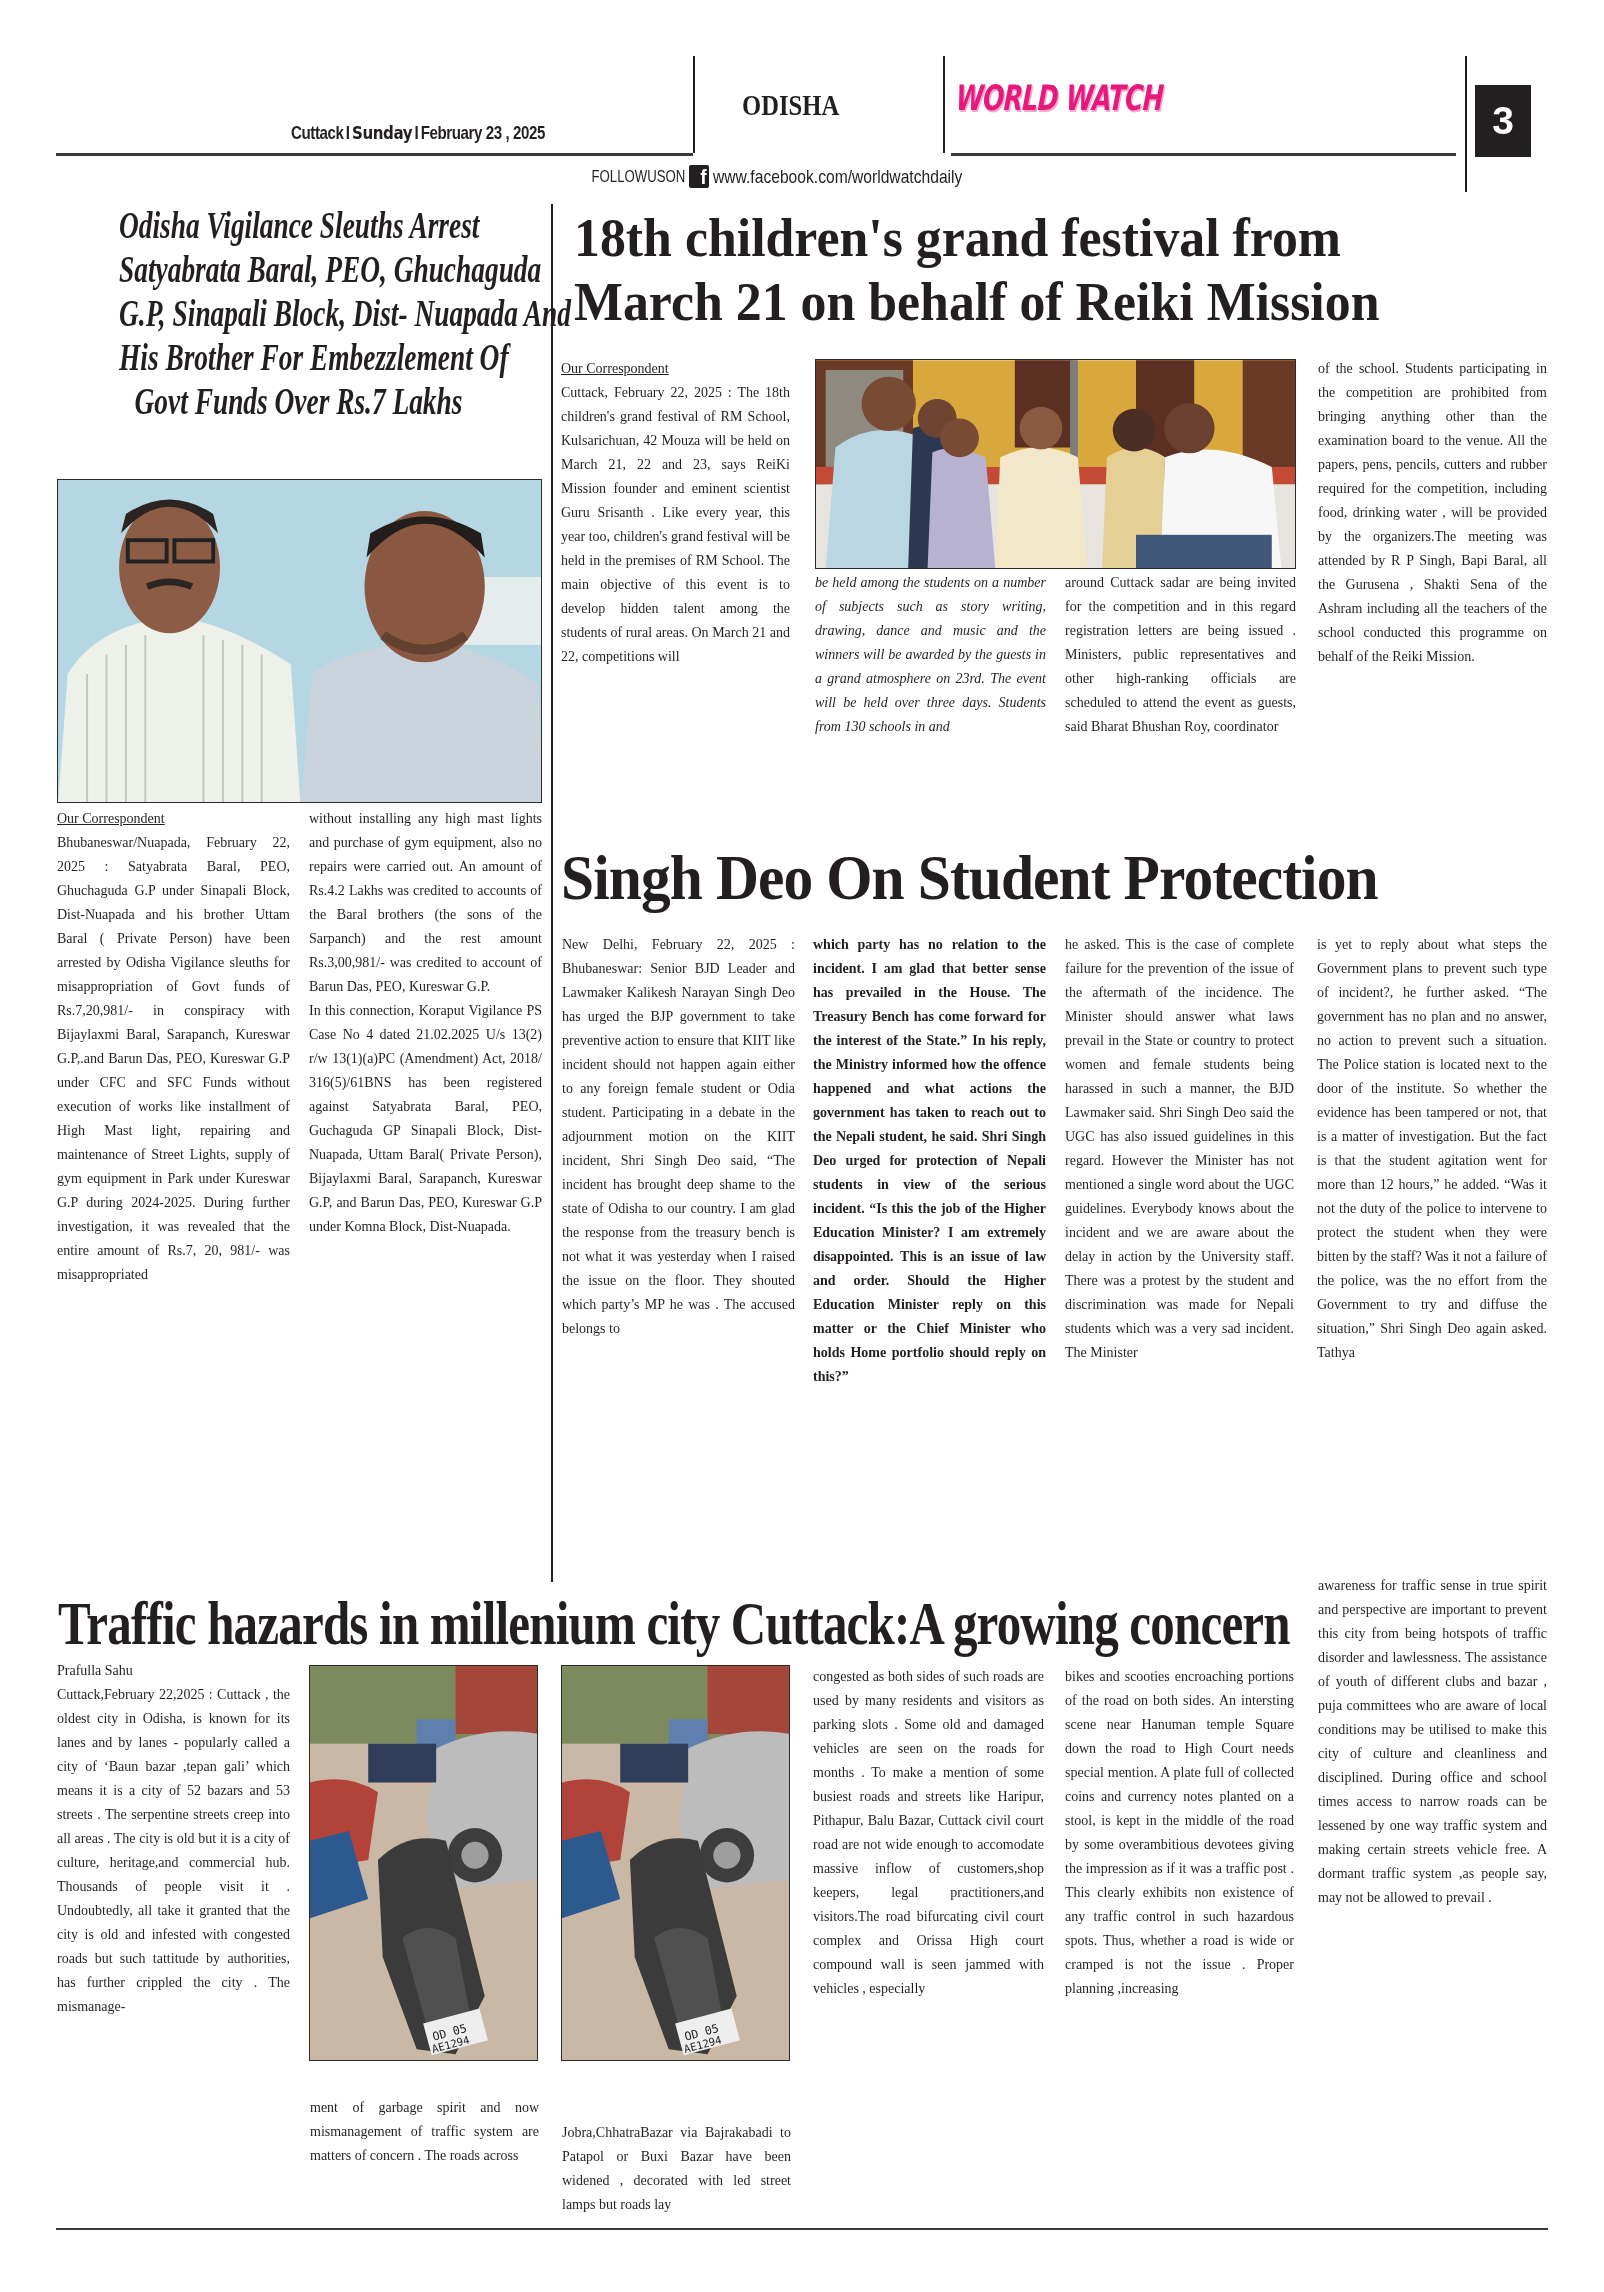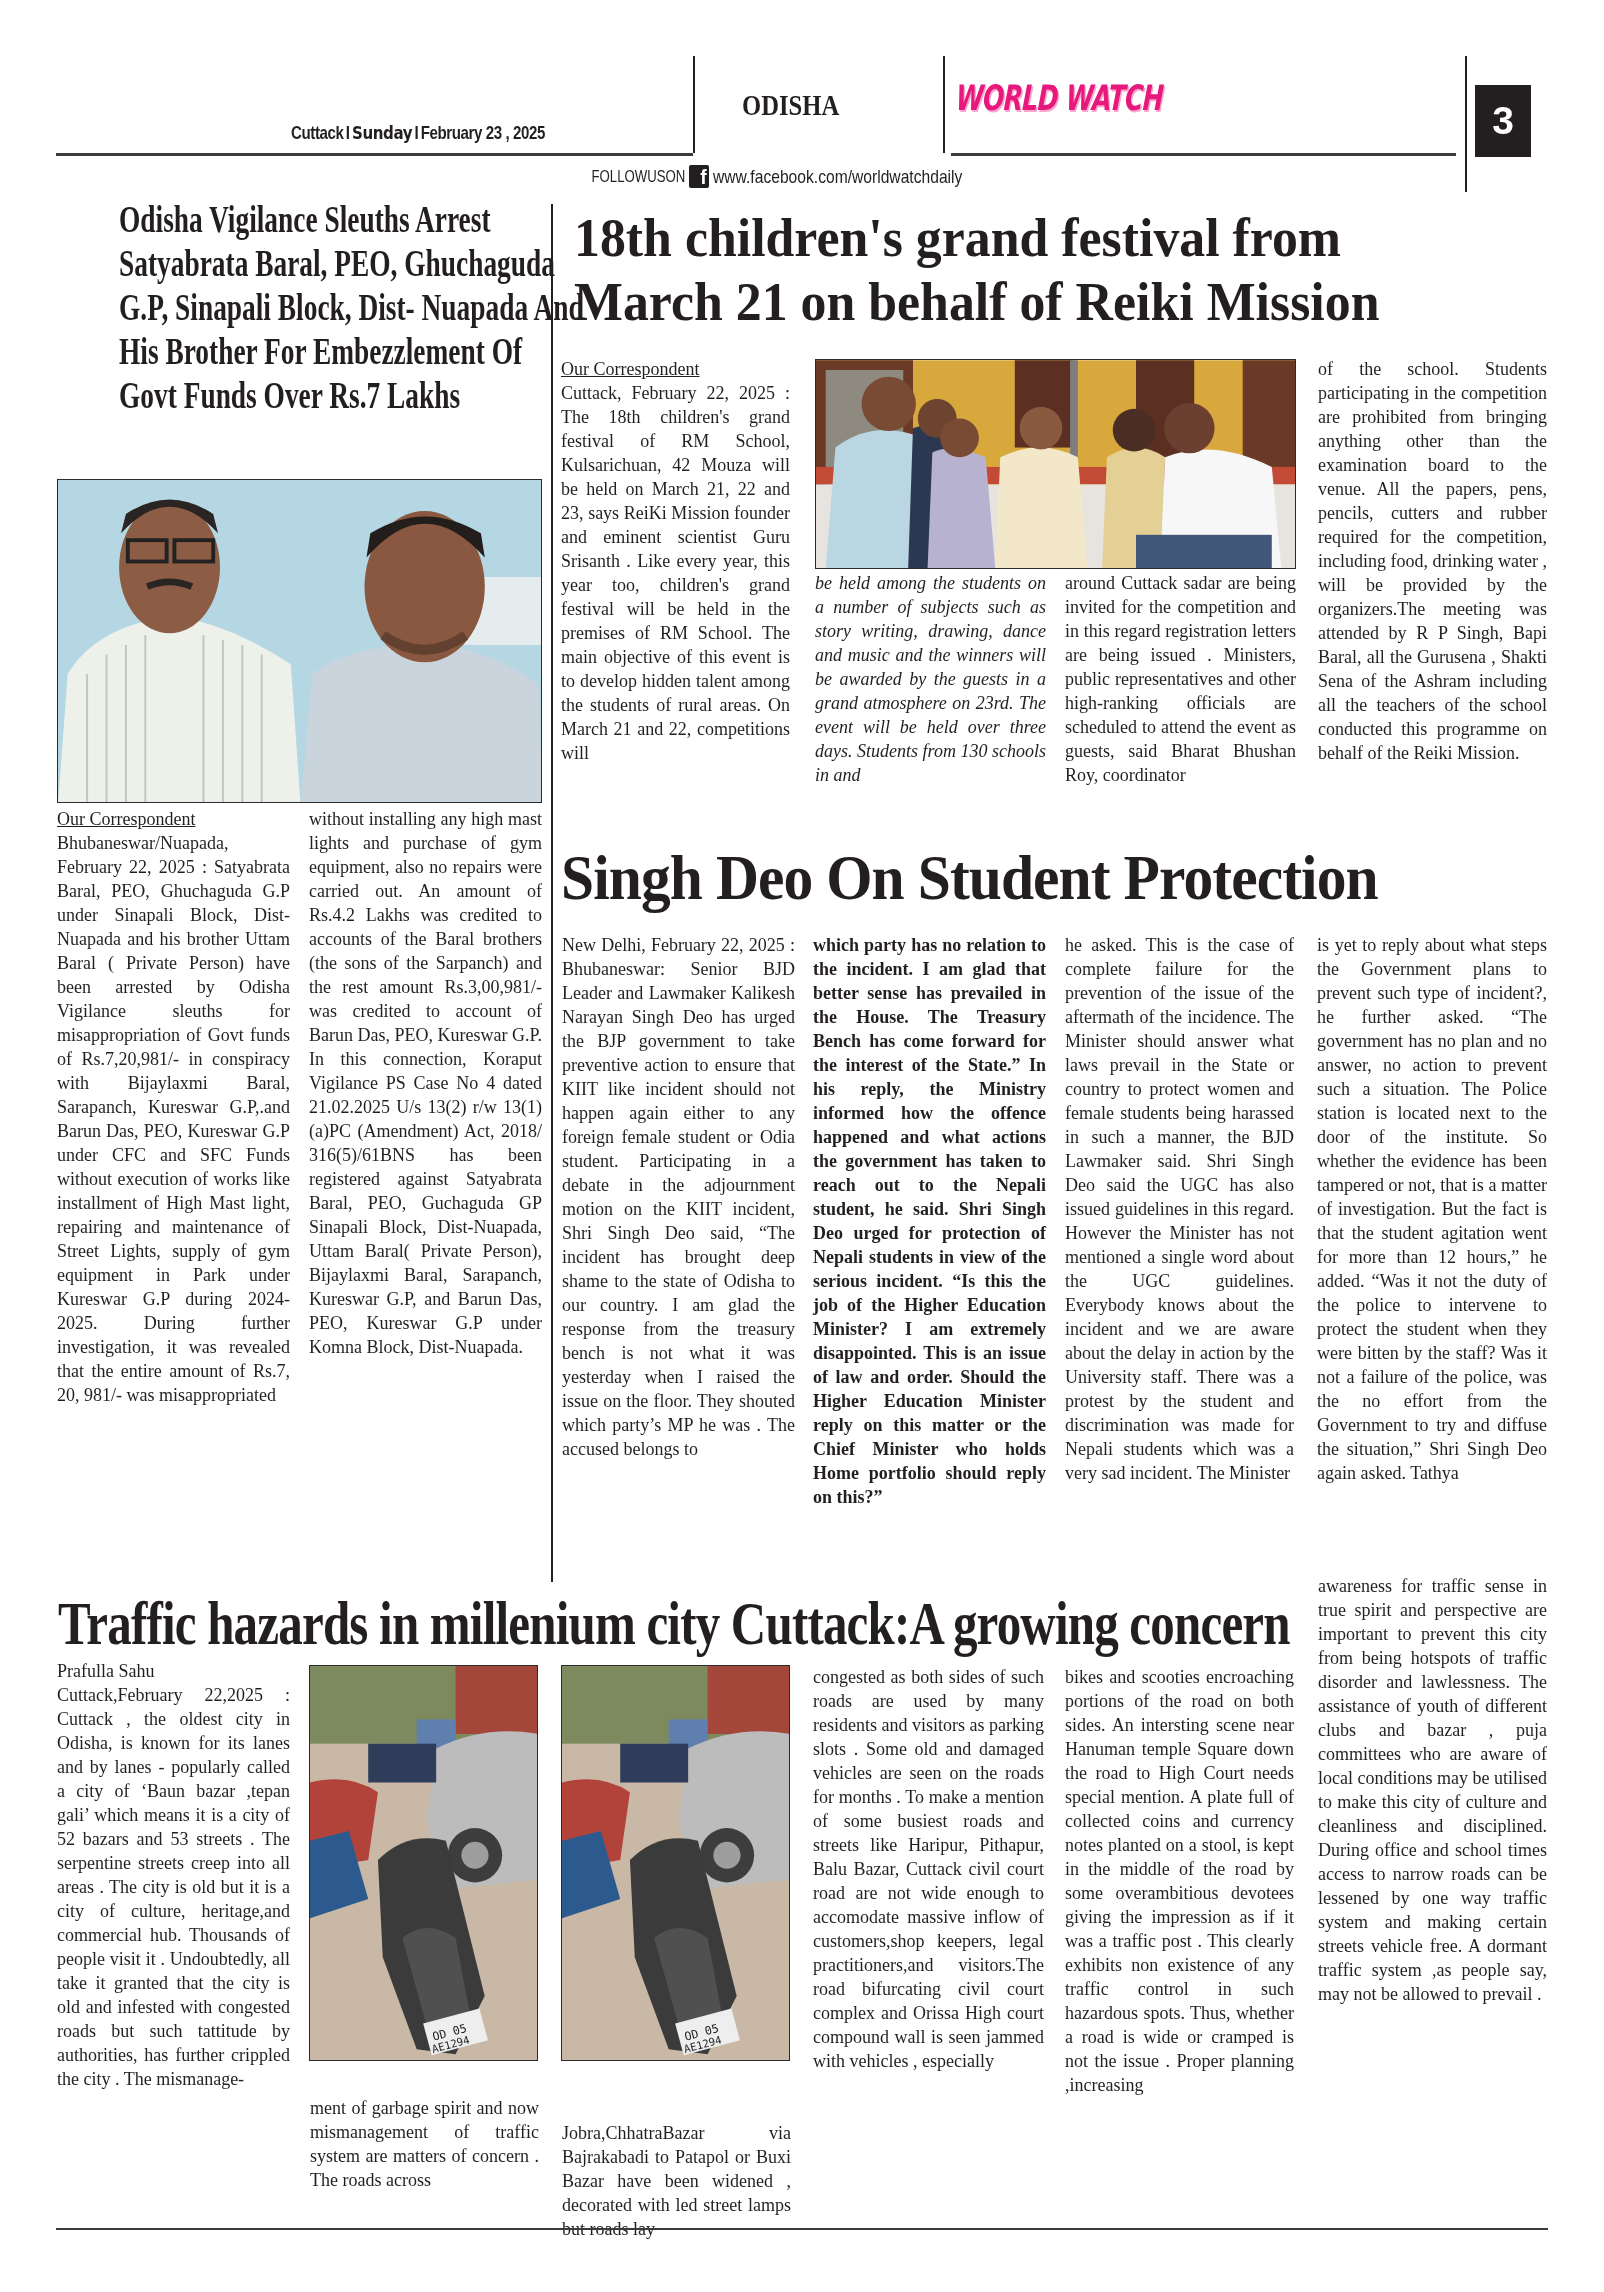--- a/index.html
+++ b/index.html
@@ -41,28 +41,28 @@
   .fb-icon {
     width: 19.4px; height: 23px; background: #231f20; color: #fff; font-weight: bold;
     font-family: "Liberation Sans", sans-serif; font-size: 19.4px; line-height: 25px; text-align: right;
     padding-right: 1.9px; border-radius: 1.9px;
   }
   .follow .url { transform: scaleX(0.85); transform-origin: left; display: inline-block; font-size: 18.4px; }
   
   .hl {
     font-family: "Liberation Serif", serif; font-weight: bold; line-height: 1.05; color: #231f20;
   }
-  .hl1 { left: 56px; top: 198px; width: 485px; font-size: 37px; line-height: 44px; }
+  .hl1 { left: 56px; top: 204px; width: 485px; text-align: center; font-size: 37px; line-height: 44px; font-style: italic; }
   .hl1 div { transform: scaleX(0.74); transform-origin: center; white-space: nowrap; }
   .hl2 { left: 574px; top: 206px; font-size: 54px; line-height: 64px; white-space: nowrap; transform: scaleX(0.96); transform-origin: left; }
   .hl3 { left: 561px; top: 844px; font-size: 64px; white-space: nowrap; transform: scaleX(0.93); transform-origin: left; letter-spacing: -1px;}
   .hl4 { left: 58px; top: 1591px; font-size: 62px; white-space: nowrap; transform: scaleX(0.79); transform-origin: left; letter-spacing: -1px;}
   
   .col {
-    position: absolute; font-size: 18px; line-height: 24px; text-align: justify;
+    position: absolute; font-size: 14px; line-height: 24px; text-align: justify;
     hyphens: manual; color: #231f20;
   }
   .byline { text-decoration: underline; display: block; text-align: left; }
   .plainby { display: block; text-align: left; }
   
   .photo { position: absolute; border: 1.9px solid #2b2b2b; overflow: hidden; }
   .divider-v { position: absolute; width: 1.9px; background: #231f20; }
   .divider-h { position: absolute; height: 1.9px; background: #3a3a3a; }
 </style>
 </head>

